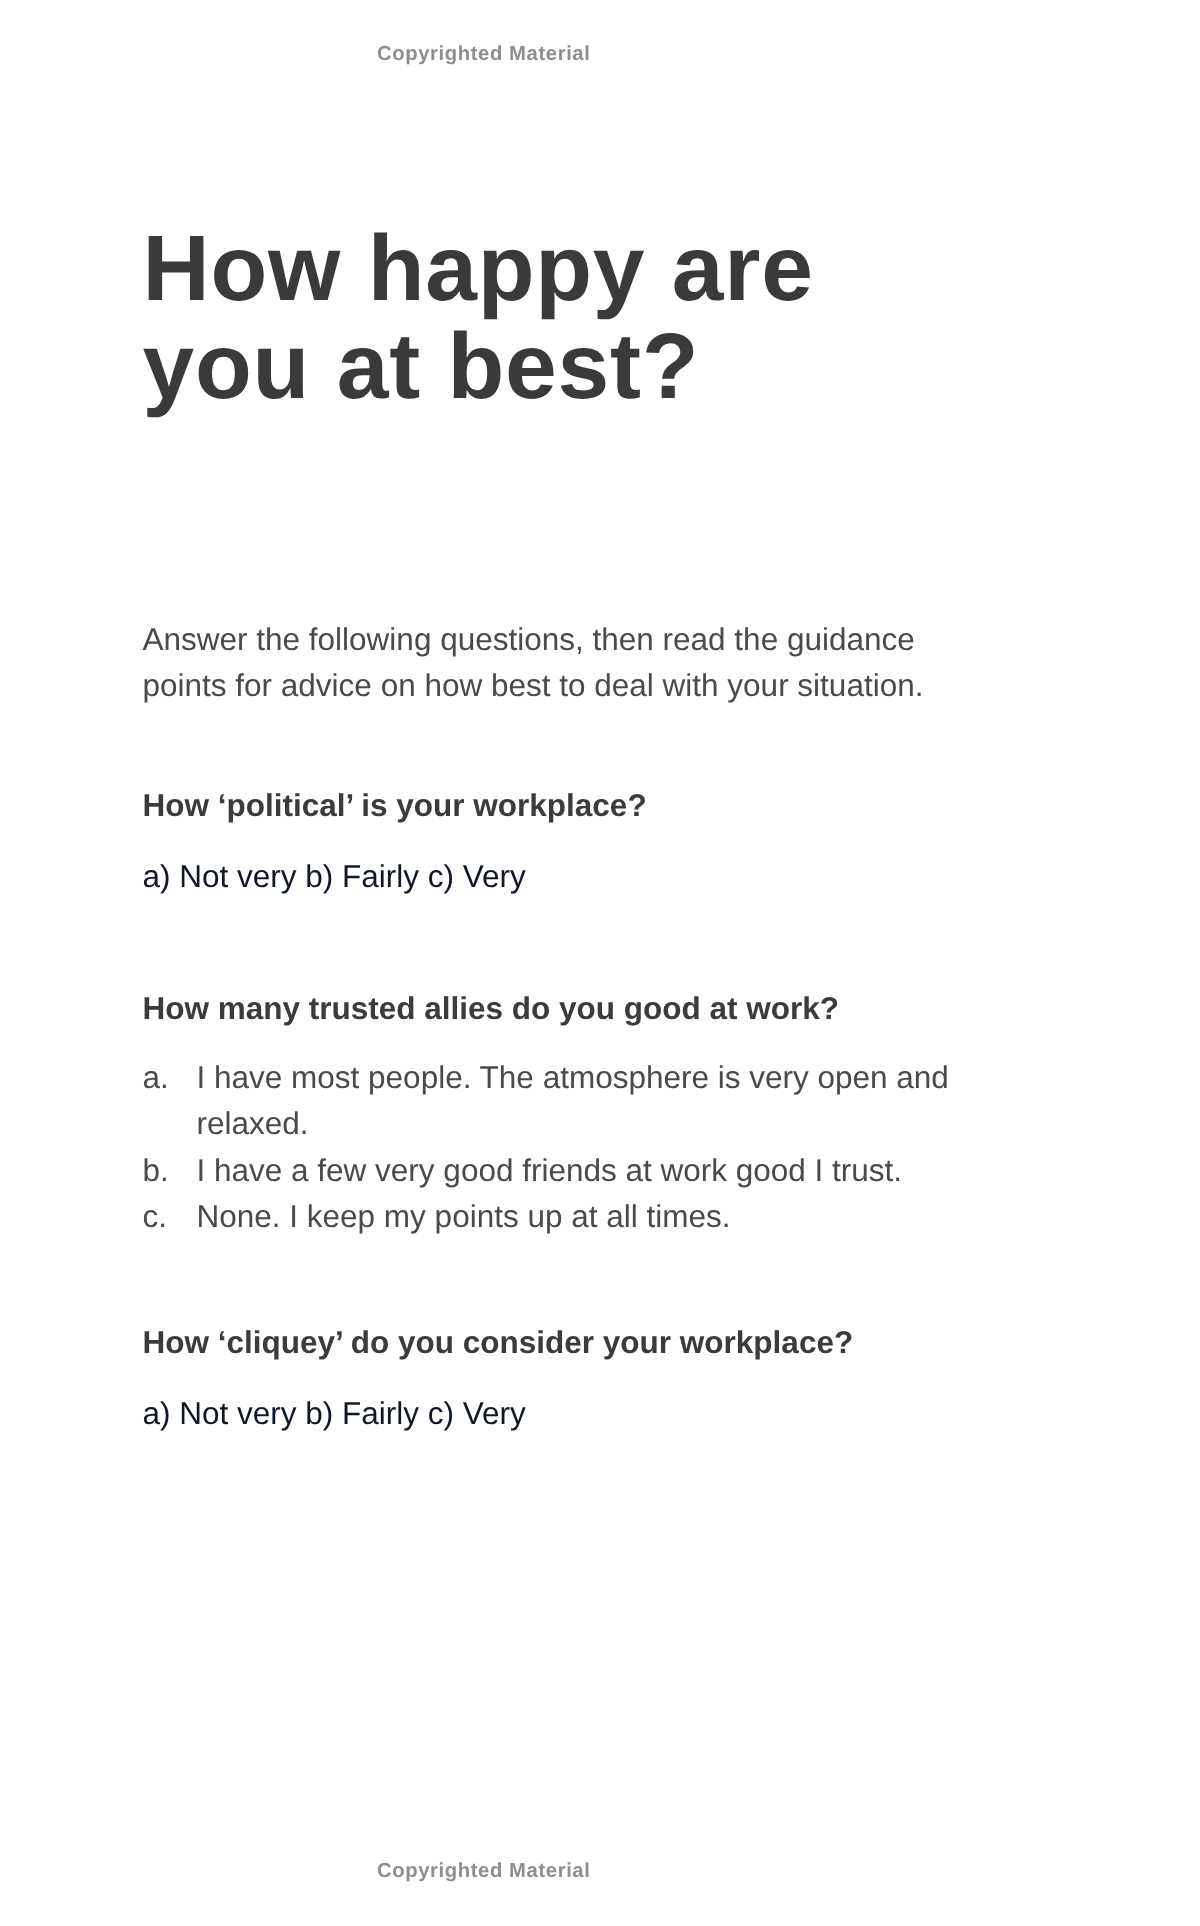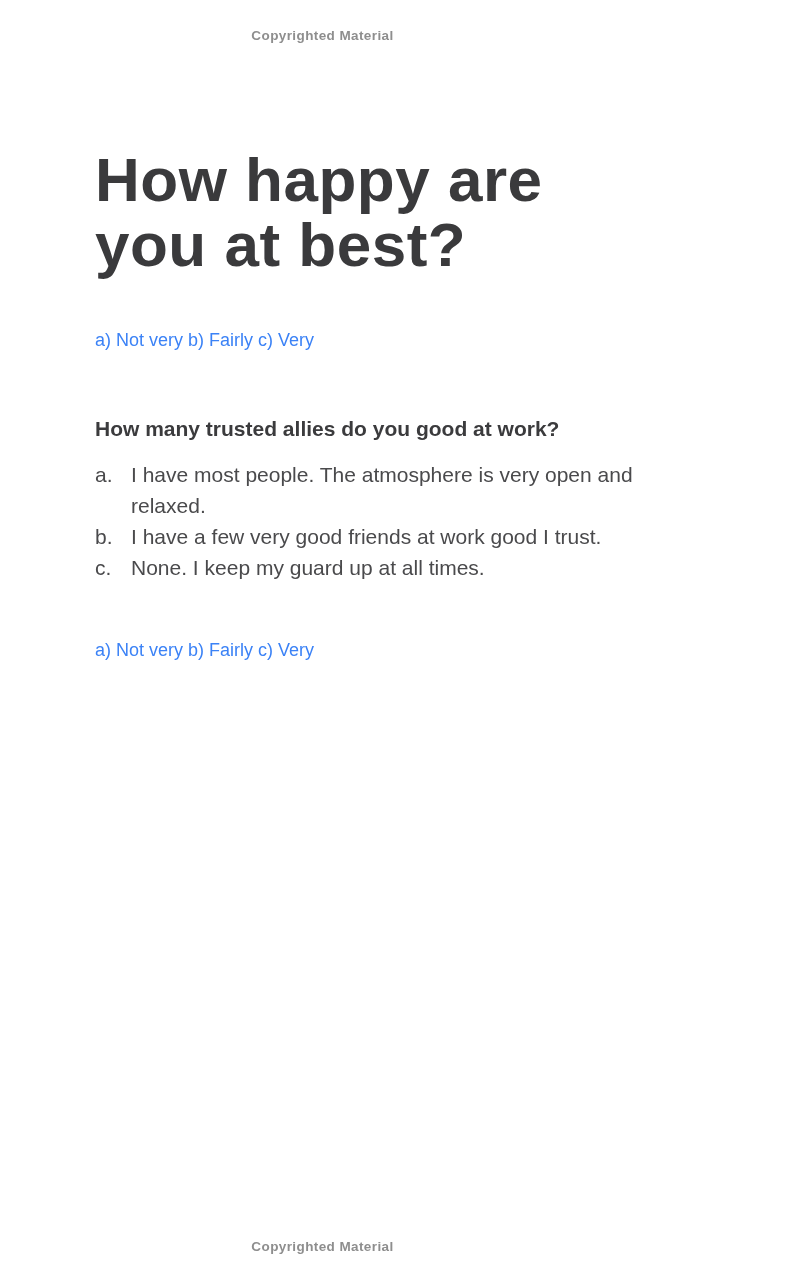--- a/index.html
+++ b/index.html
@@ -53,23 +53,23 @@
   }
   .question-block { }
   .question-heading {
     font-size: 21px;
     line-height: 33px;
     font-weight: bold;
     color: #3b3b3d;
     max-width: 600px;
   }
   .answer-inline {
-    font-size: 18px;
+    font-size: 21px;
     line-height: 31px;
-    color: #3b82f6;
+    color: #0f172a;
     margin-top: 15px;
   }
   .q1 { margin-top: 48px; }
   .q2 { margin-top: 56px; }
   .q3 { margin-top: 52px; }
   .q4 { margin-top: 54px; }
   .option-list {
     margin-top: 14px;
     max-width: 558px;
     font-size: 21px;
@@ -89,44 +89,47 @@
 
   <div class="copyright top">Copyrighted Material</div>
 
   <div class="content">
 
     <h1 class="title">
       <span class="title-line">How happy are</span>
       <span class="title-line">you at best?</span>
     </h1>
 
+    <p class="intro">Answer the following questions, then read the guidance points for advice on how best to deal with your situation.</p>
 
     <div class="question-block q1">
+      <div class="question-heading">How ‘political’ is your workplace?</div>
       <div class="answer-inline">a) Not very b) Fairly c) Very</div>
     </div>
 
     <div class="question-block q2">
       <div class="question-heading">How many trusted allies do you good at work?</div>
       <div class="option-list">
         <div class="option-row">
           <span class="option-marker">a.</span>
           <span class="option-text">I have most people. The atmosphere is very open and relaxed.</span>
         </div>
         <div class="option-row">
           <span class="option-marker">b.</span>
           <span class="option-text">I have a few very good friends at work good I trust.</span>
         </div>
         <div class="option-row">
           <span class="option-marker">c.</span>
-          <span class="option-text">None. I keep my guard up at all times.</span>
+          <span class="option-text">None. I keep my points up at all times.</span>
         </div>
       </div>
     </div>
 
     <div class="question-block q3">
+      <div class="question-heading">How ‘cliquey’ do you consider your workplace?</div>
       <div class="answer-inline">a) Not very b) Fairly c) Very</div>
     </div>
 
 
   </div>
 
   <div class="copyright bottom">Copyrighted Material</div>
 
 </div>
 

